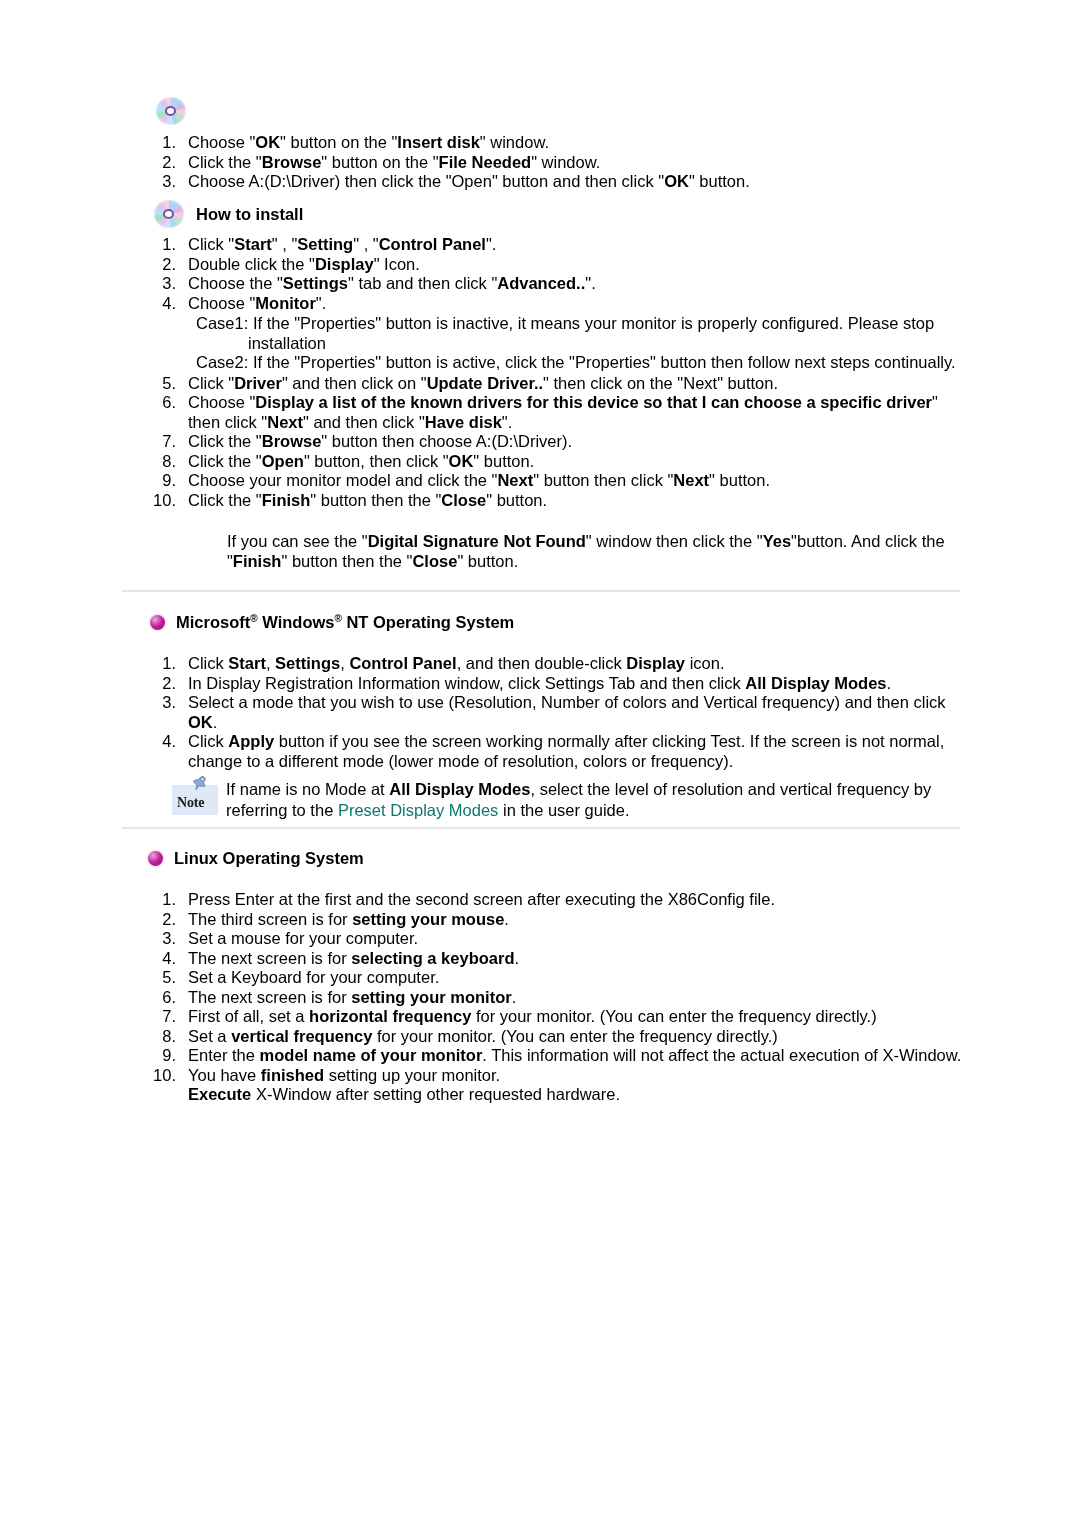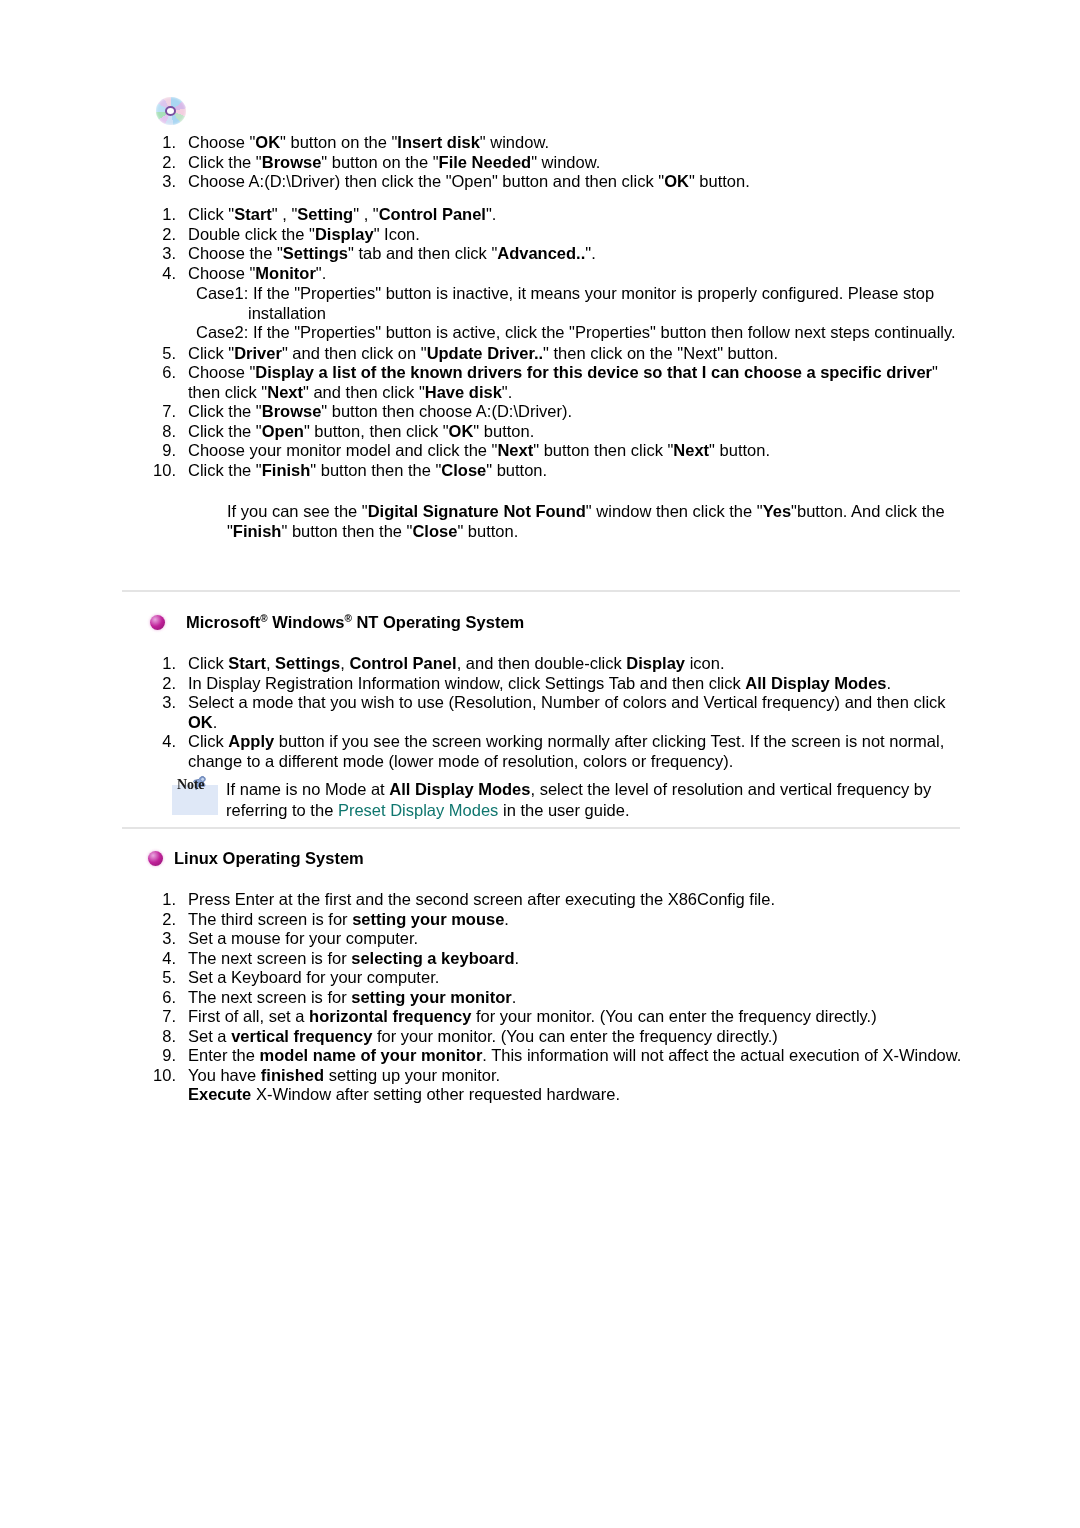--- a/index.html
+++ b/index.html
@@ -89,21 +89,21 @@
     flex: 0 0 auto;
   }
   .note-icon .card {
     position: absolute;
     left: 2px; top: 10px;
     width: 46px; height: 30px;
     background: #dfe8f7;
   }
   .note-icon .label {
     position: absolute;
-    left: 7px; top: 2px;
+    left: 7px; top: 20px;
     font-size: 14px;
     font-weight: bold;
     color: #1a1a1a;
     font-family: "Liberation Serif", serif;
     letter-spacing: -0.2px;
   }
   .note-icon .pin {
     position: absolute;
     left: 20px; top: 0px;
     width: 20px; height: 20px;
@@ -184,20 +184,27 @@
           <span class="t"><span>Click the "</span><span class="b">Browse</span><span>" button on the "</span><span class="b">File Needed</span><span>" window.</span></span>
         </li>
         <li>
           <span class="n">3.</span>
           <span class="t"><span>Choose A:(D:\Driver) then click the "Open" button and then click "</span><span class="b">OK</span><span>" button.</span></span>
         </li>
       </ol>
   </div>
 
   <div class="section" style="position:absolute; left:122px; top:199px; width:850px;">
+    <div class="head-row" style="margin-left:30px;">
+      <div class="cd-icon">
+        <div class="disc"></div>
+          <div class="hole"></div>
+      </div>
+      <div class="heading">How to install</div>
+    </div>
 
     <ol class="num" style="margin-top:6px; margin-left:22px;" id="list-hti-1">
         <li>
           <span class="n">1.</span>
           <span class="t"><span>Click "</span><span class="b">Start</span><span>" , "</span><span class="b">Setting</span><span>" , "</span><span class="b">Control Panel</span><span>".</span></span>
         </li>
         <li>
           <span class="n">2.</span>
           <span class="t"><span>Double click the "</span><span class="b">Display</span><span>" Icon.</span></span>
         </li>
@@ -242,21 +249,21 @@
           <span class="t"><span>Click the "</span><span class="b">Finish</span><span>" button then the "</span><span class="b">Close</span><span>" button.</span></span>
         </li>
       </ol>
 
     <div class="para" id="footnote-ds" style="margin-top:22px; margin-left:105px; width:772px;"><span>If you can see the "</span><span class="b">Digital Signature Not Found</span><span>" window then click the "</span><span class="b">Yes</span><span>"button. And click the "</span><span class="b">Finish</span><span>" button then the "</span><span class="b">Close</span><span>" button.</span></div>
   </div>
 
   <div class="hr" style="position:absolute; left:122px; top:590px; width:838px;"></div>
 
   <div class="section" style="position:absolute; left:122px; top:612px; width:860px;">
-    <div class="head-row" style="margin-left:28px; gap:21px;">
+    <div class="head-row" style="margin-left:28px; gap:11px;">
       <div class="sphere-icon"></div>
       <div class="heading" id="nt-heading"><span>Microsoft</span><sup>®</sup><span> Windows</span><sup>®</sup><span> NT Operating System</span></div>
     </div>
 
     <ol class="num" style="margin-top:22px; margin-left:22px; width:830px;" id="list-nt">
         <li>
           <span class="n">1.</span>
           <span class="t"><span>Click </span><span class="b">Start</span><span>, </span><span class="b">Settings</span><span>, </span><span class="b">Control Panel</span><span>, and then double-click </span><span class="b">Display</span><span> icon.</span></span>
         </li>
         <li>

